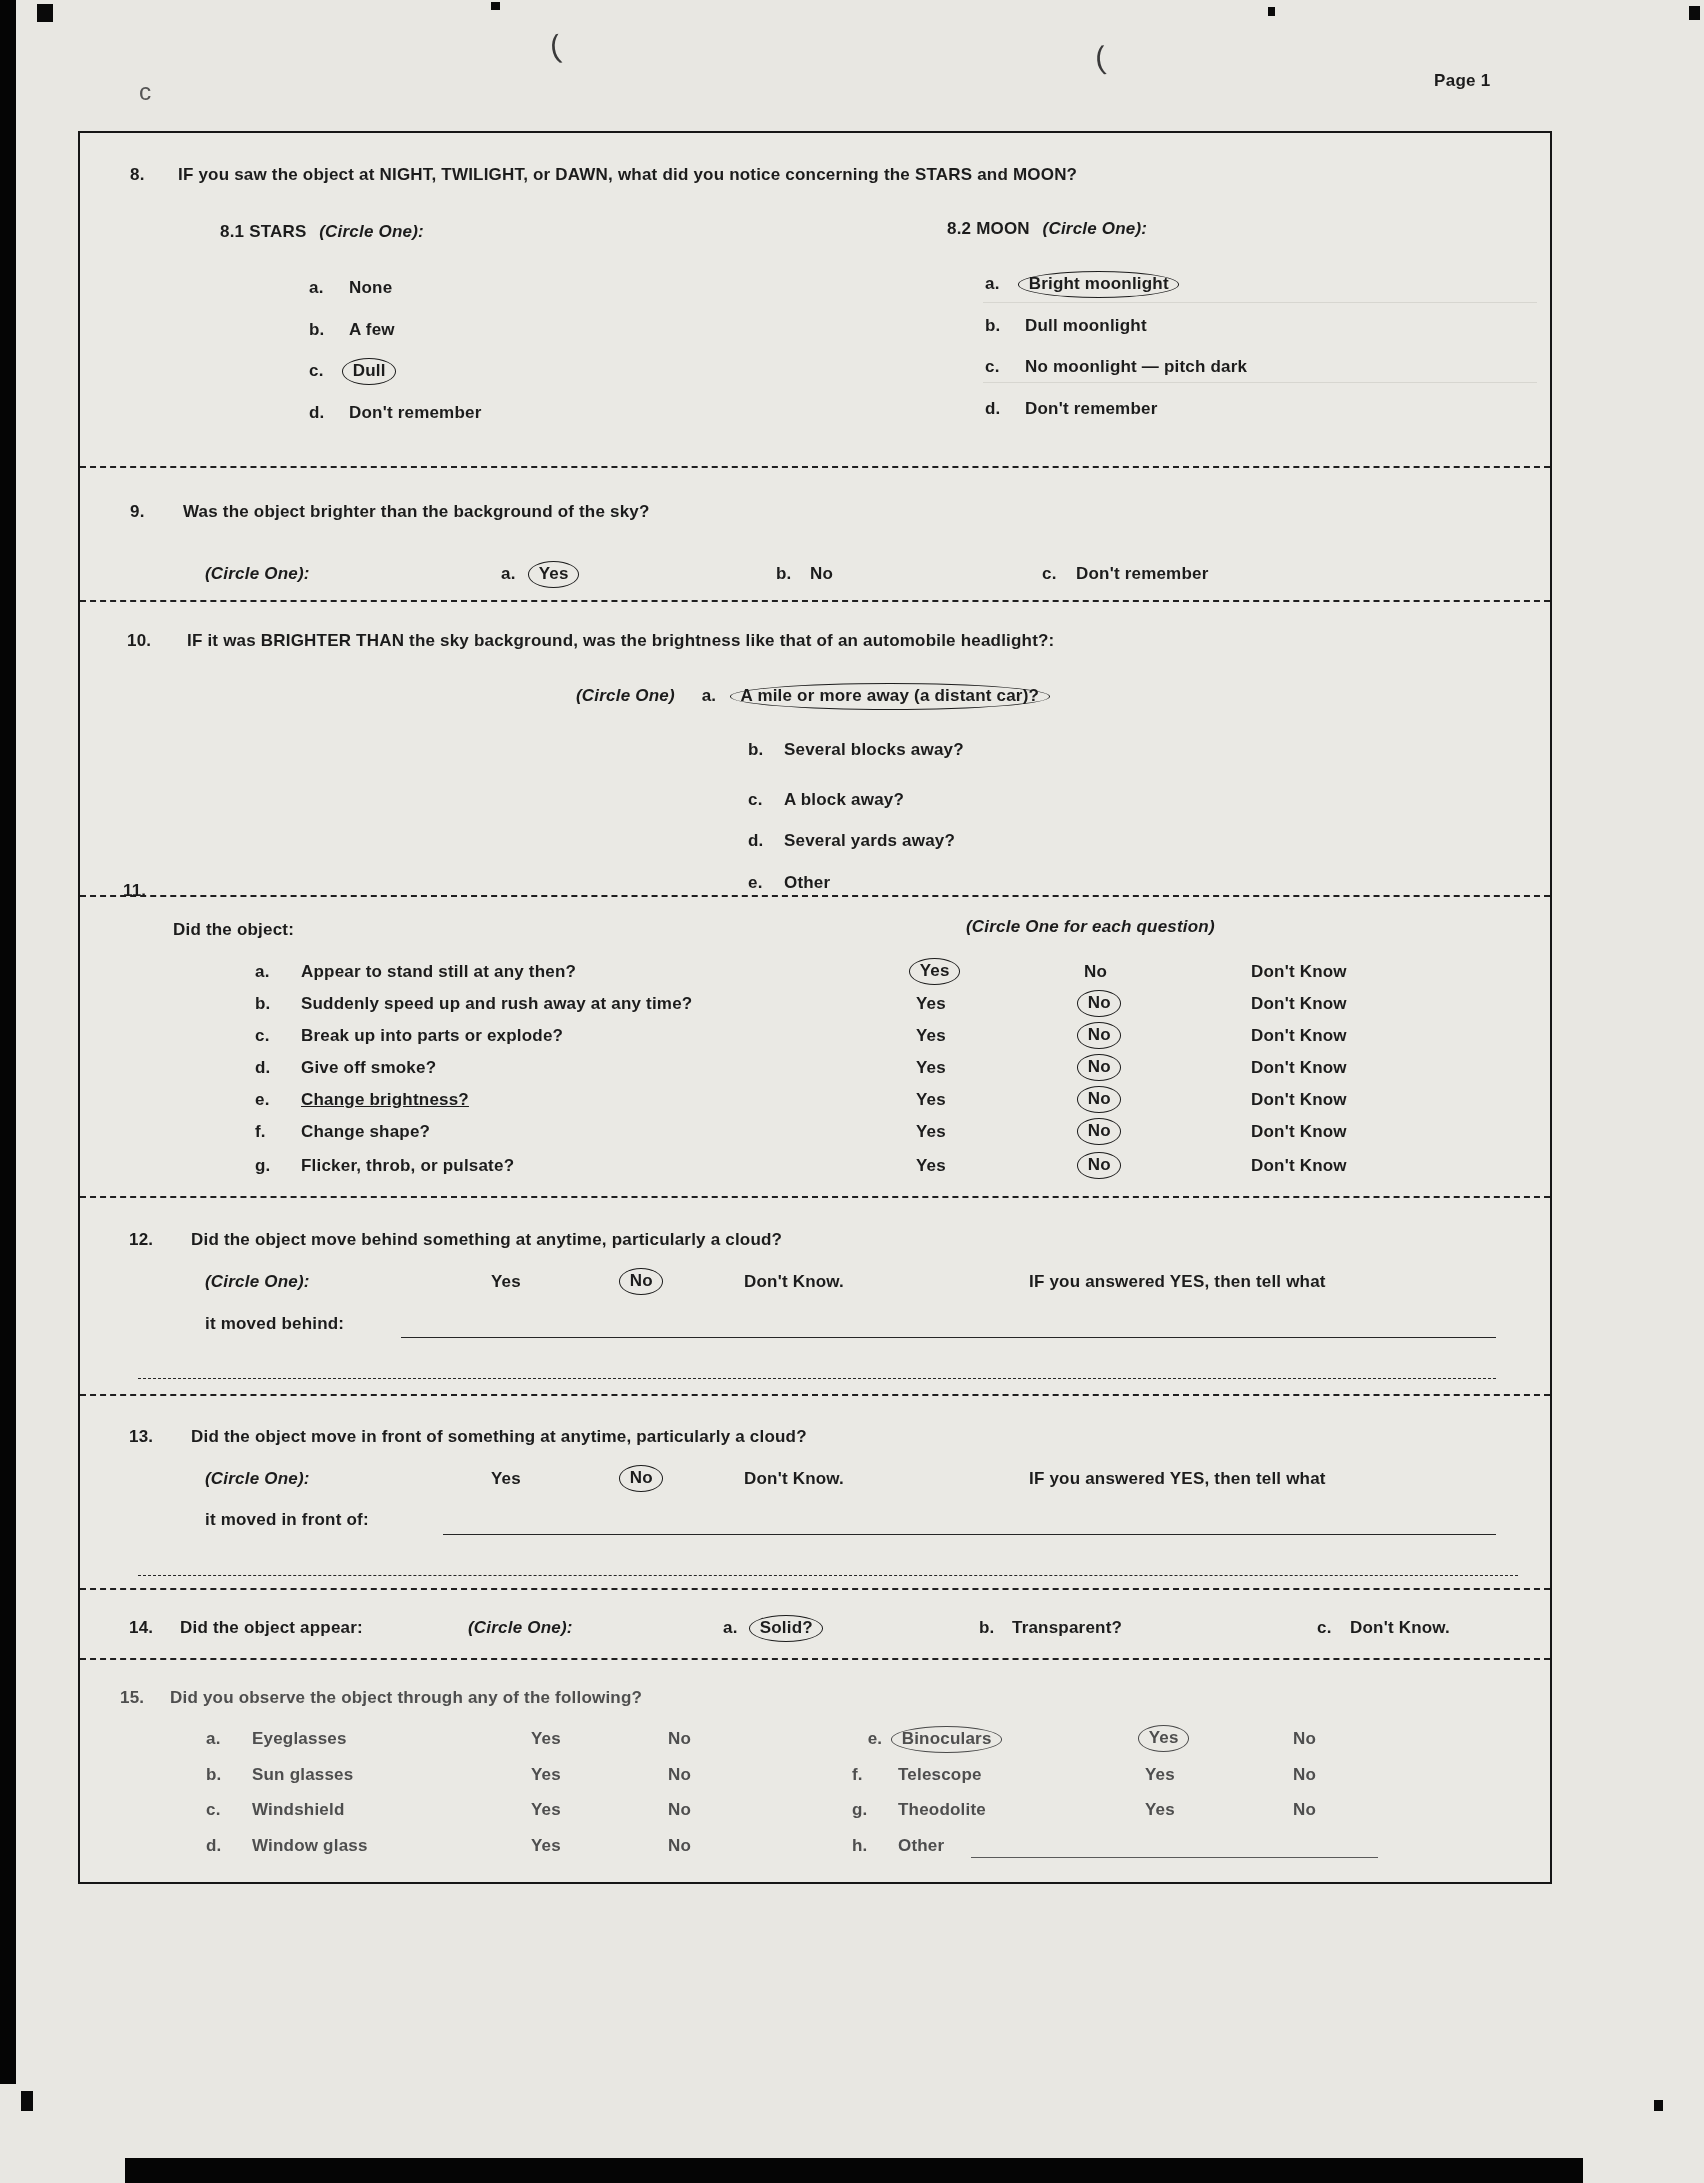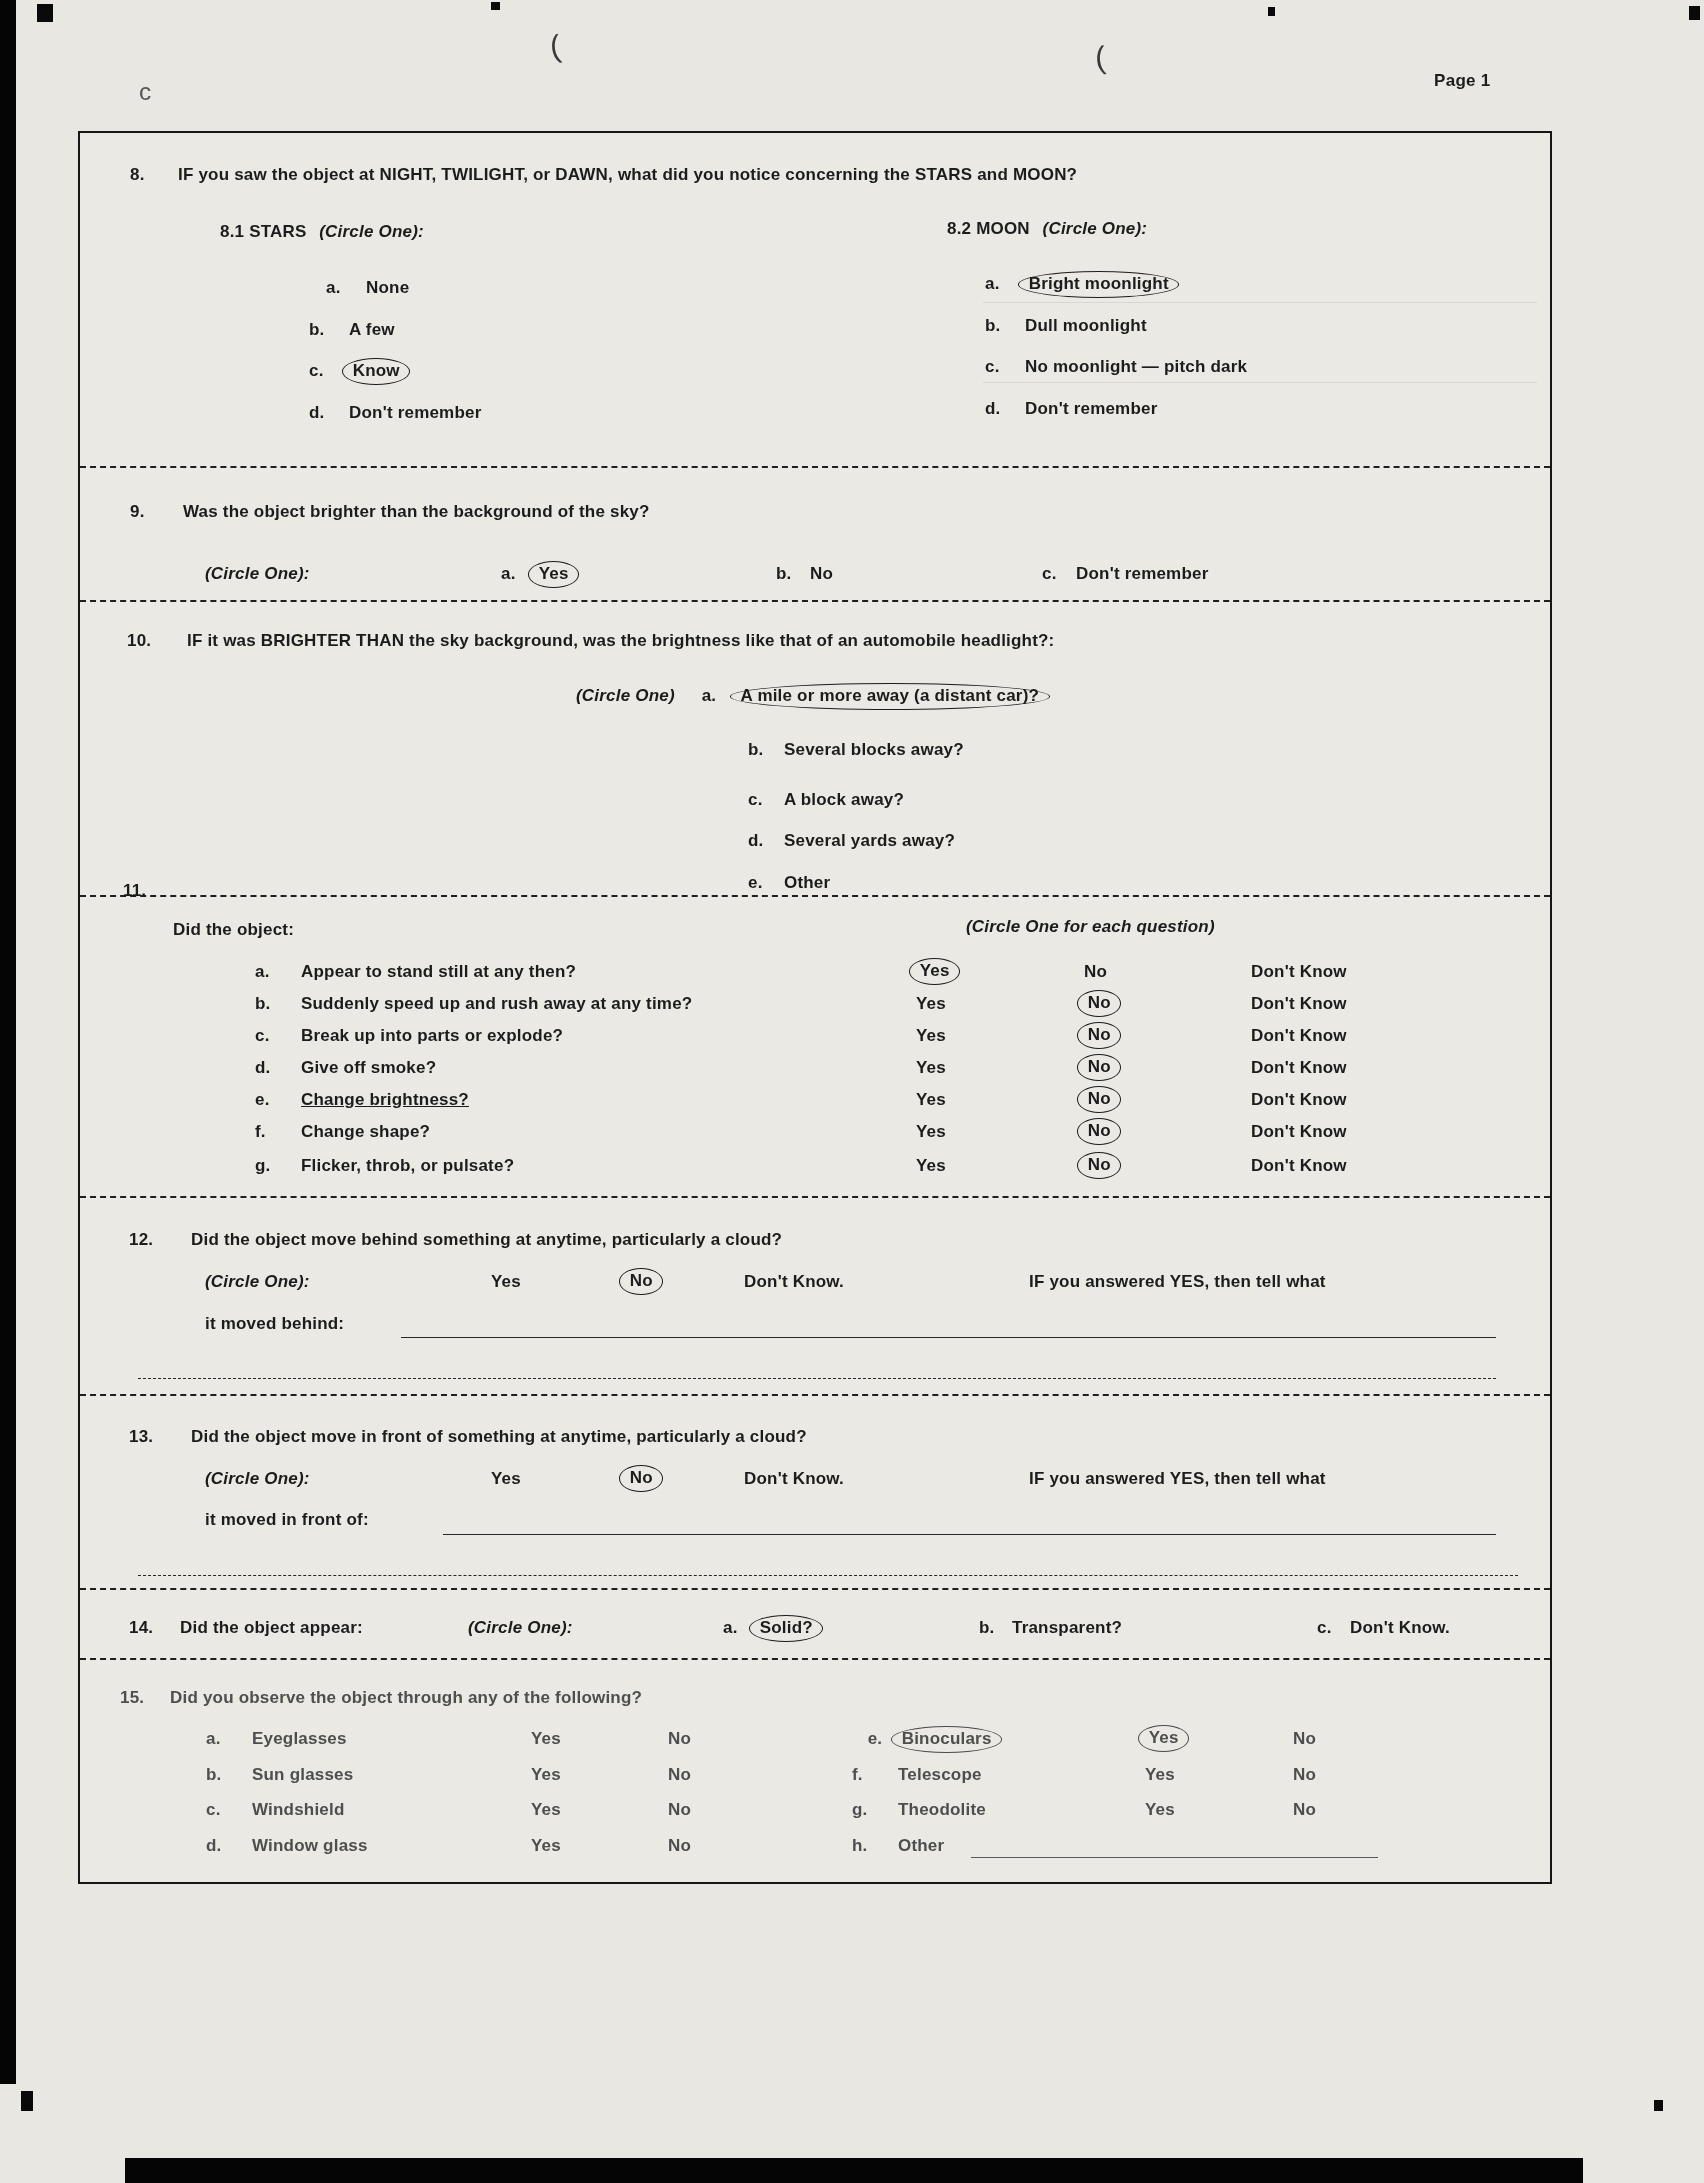--- a/index.html
+++ b/index.html
@@ -68,28 +68,28 @@
       <span class="ital" style="margin-left:7.8px;">(Circle One):</span>
     </span>
     <span class="t" style="left:867px; top:86px;">
       <span>8.2  MOON</span>
       <span class="ital" style="margin-left:7.8px;">(Circle One):</span>
     </span>
 
     <div class="ghost" style="left:903px; top:169px; width:554px;"></div>
     <div class="ghost" style="left:903px; top:249px; width:554px;"></div>
 
-    <div class="t" style="left:229px; top:145px;margin-left:17px;">
+    <div class="t" style="left:229px; top:145px;">
       <span class="ltr">a.</span><span>None</span>
     </div>
     <div class="t" style="left:229px; top:187px;">
       <span class="ltr">b.</span><span>A few</span>
     </div>
     <div class="t" style="left:229px; top:228px;">
-      <span class="ltr">c.</span><span class="circ">Know</span>
+      <span class="ltr">c.</span><span class="circ">Dull</span>
     </div>
     <div class="t" style="left:229px; top:270px;">
       <span class="ltr">d.</span><span>Don't remember</span>
     </div>
 
     <div class="t" style="left:905px; top:141px;">
       <span class="ltr">a.</span><span class="circ">Bright moonlight</span>
     </div>
     <div class="t" style="left:905px; top:183px;">
       <span class="ltr">b.</span><span>Dull moonlight</span>

